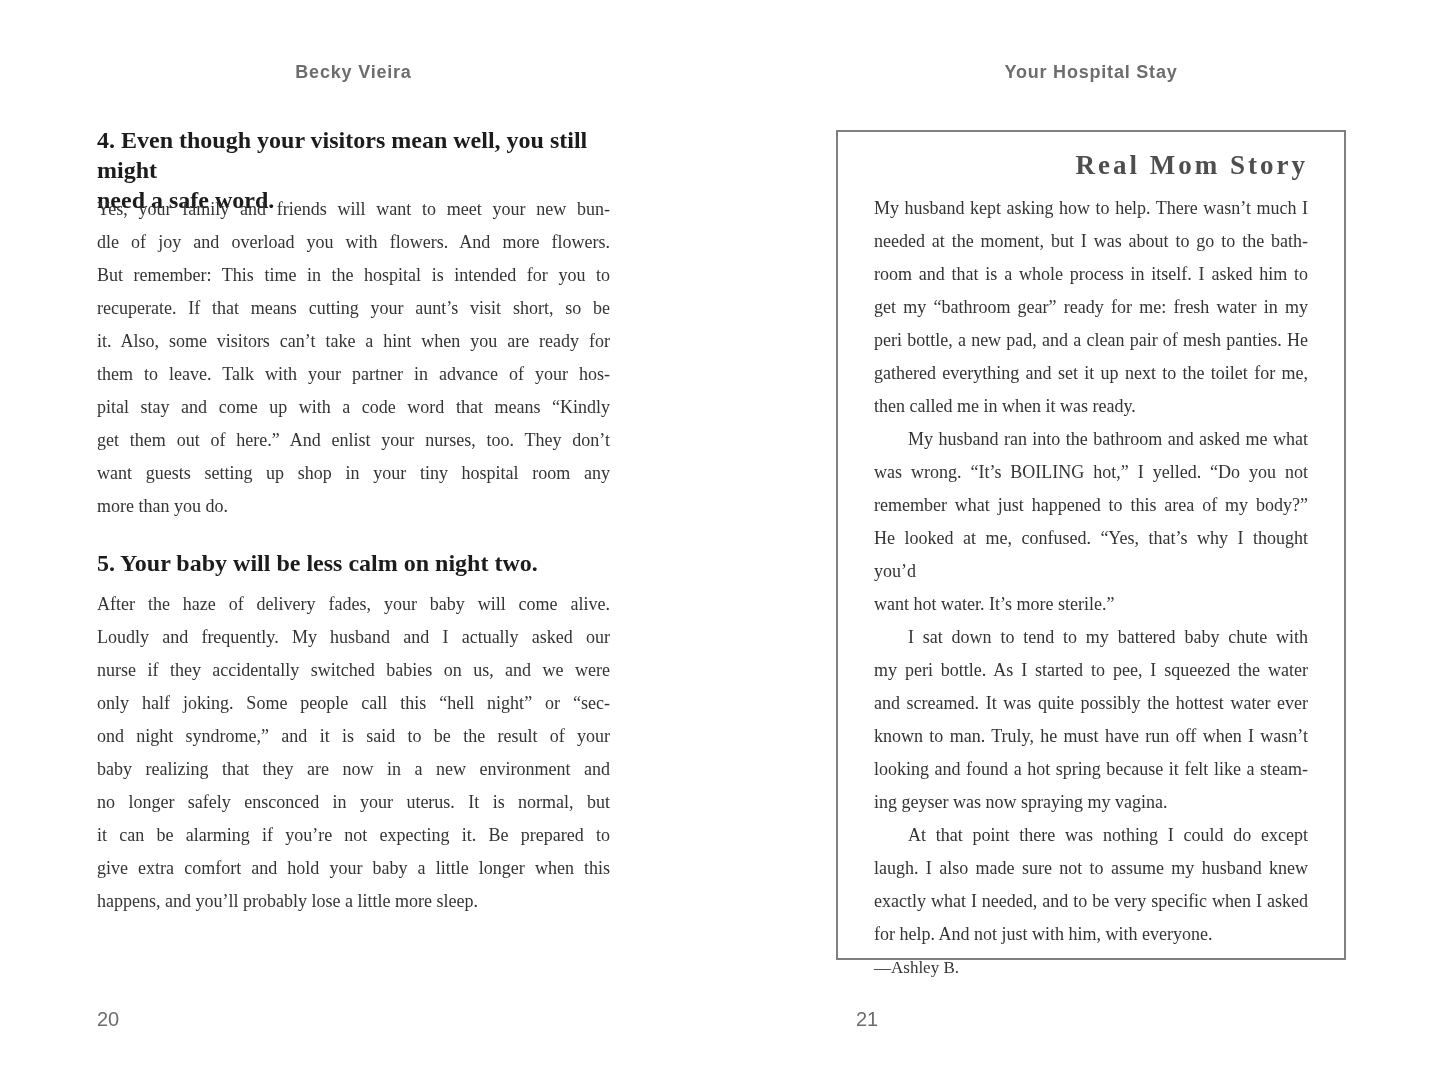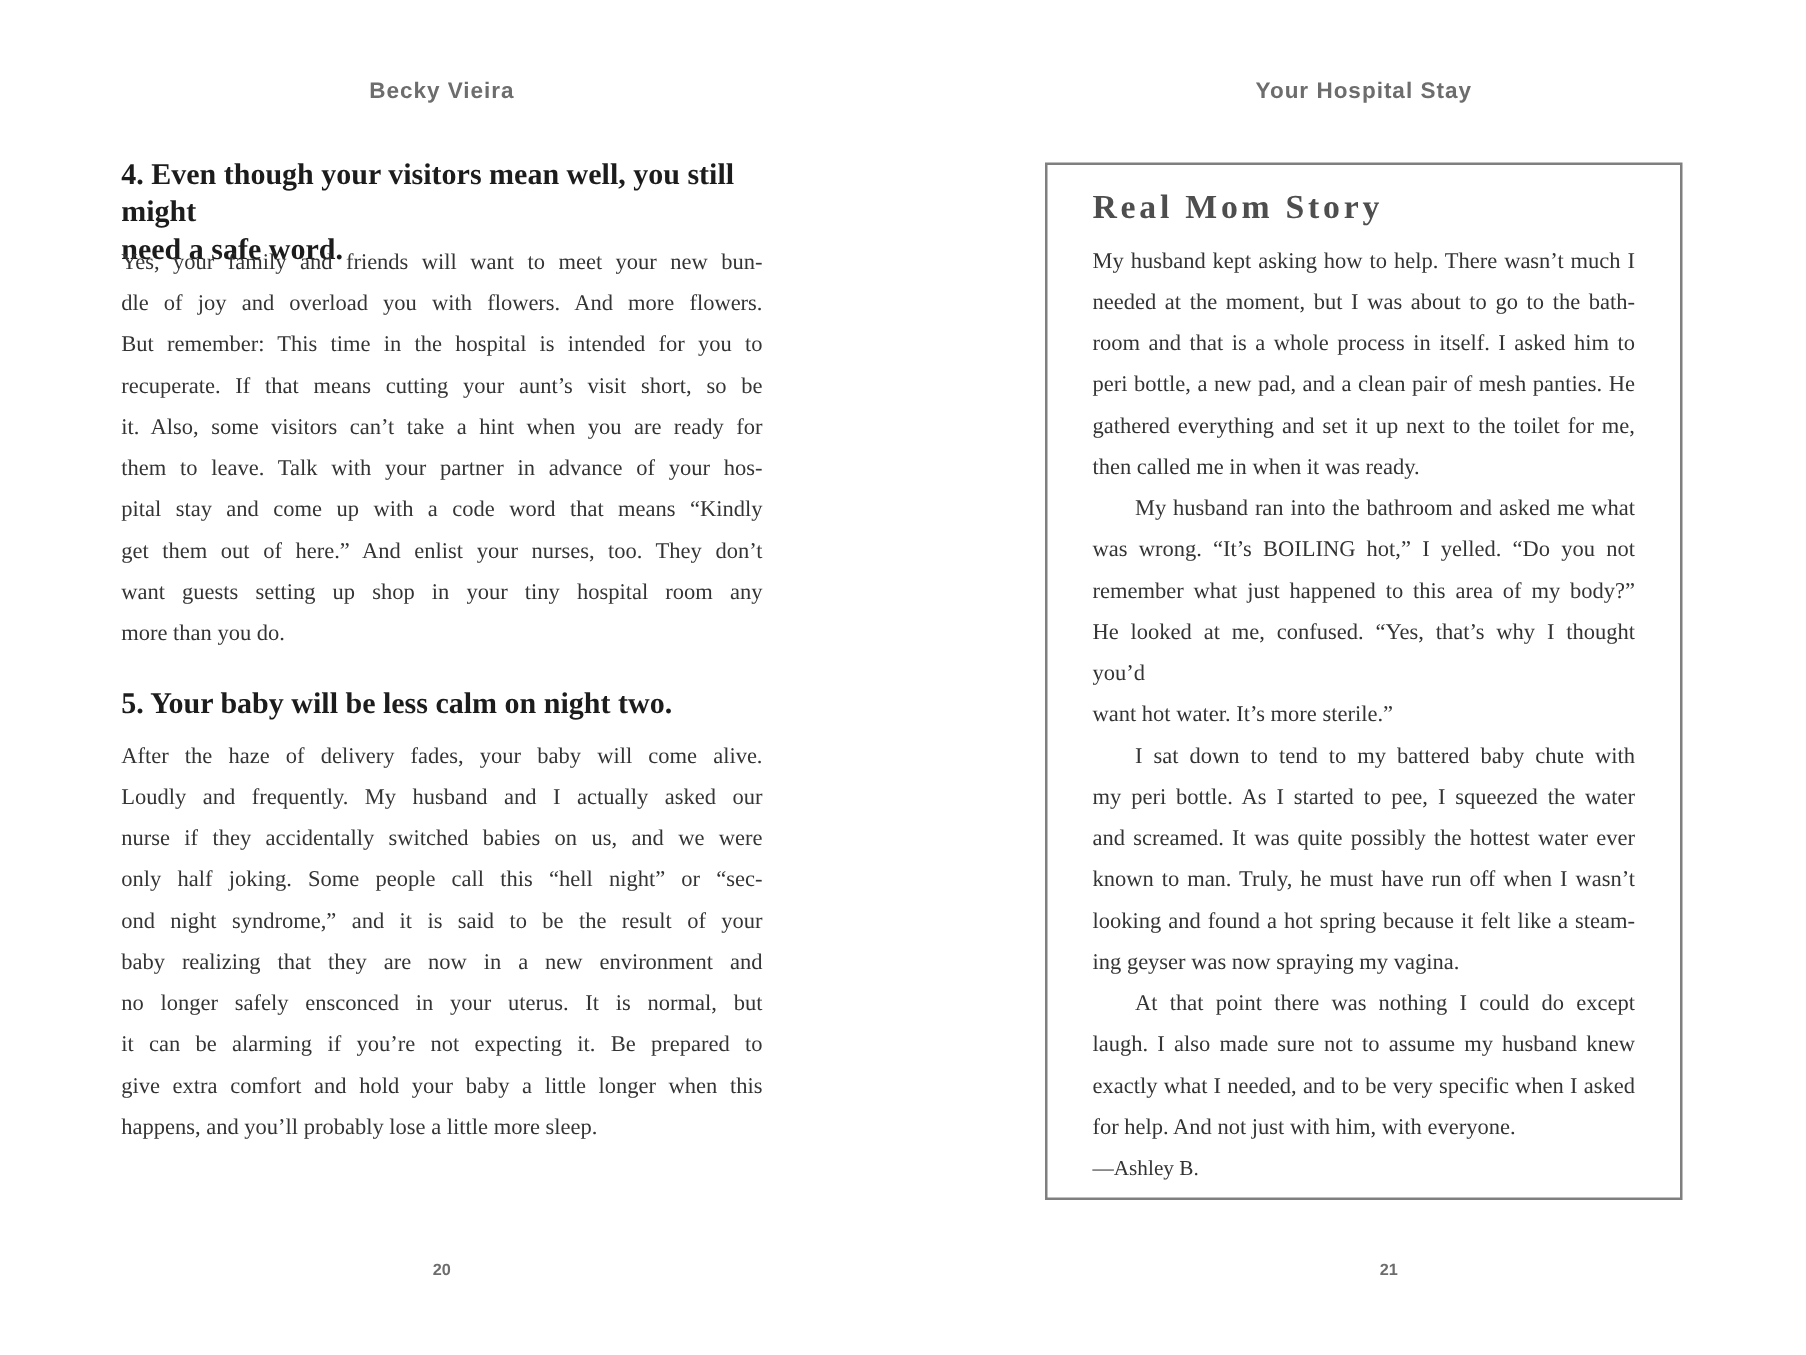--- a/index.html
+++ b/index.html
@@ -43,35 +43,34 @@
 
   .story-box {
     position:absolute; left:836px; top:130px;
     width:510px; height:830px;
     box-sizing:border-box;
     border:2px solid #7f7f7f;
     padding:16px 36px 0 36px;
     background:#ffffff;
   }
   .story-title {
-    margin:0; text-align:left;
+    margin:0; text-align:right;
     font-size:27px; font-weight:bold; letter-spacing:3px;
     line-height:34px; color:#4e4e4e;
   }
   .story-para { margin-top:10px; }
   .story-para + .story-para { margin-top:0; }
   .story-box .line { font-size:18px; }
   .attribution {
     font-size:17px; line-height:33px; color:#343434;
   }
   .pageno {
     position:absolute; top:1008px;
-    text-align:center;
     font-family:"Liberation Sans", sans-serif;
-    font-weight:bold; font-size:13px; color:#6d6d6d;
+    font-weight:normal; font-size:20px; color:#6d6d6d;
   }
   .pageno-left  { left:97px;  width:513px; }
   .pageno-right { left:856px; width:510px; }
 </style>
 </head>
 <body>
 
 <div class="canvas">
 
   <section class="col col-left">
@@ -117,20 +116,21 @@
     <div class="running-header">Your Hospital Stay</div>
   </section>
 
   <div class="story-box">
     <h2 class="story-title">Real Mom Story</h2>
 
     <div class="story-para">
       <div class="line">My husband kept asking how to help. There wasn’t much I</div>
       <div class="line">needed at the moment, but I was about to go to the bath-</div>
       <div class="line">room and that is a whole process in itself. I asked him to</div>
+      <div class="line">get my “bathroom gear” ready for me: fresh water in my</div>
       <div class="line">peri bottle, a new pad, and a clean pair of mesh panties. He</div>
       <div class="line">gathered everything and set it up next to the toilet for me,</div>
       <div class="line last">then called me in when it was ready.</div>
     </div>
 
     <div class="story-para">
       <div class="line indent">My husband ran into the bathroom and asked me what</div>
       <div class="line">was wrong. “It’s BOILING hot,” I yelled. “Do you not</div>
       <div class="line">remember what just happened to this area of my body?”</div>
       <div class="line">He looked at me, confused. “Yes, that’s why I thought you’d</div>

